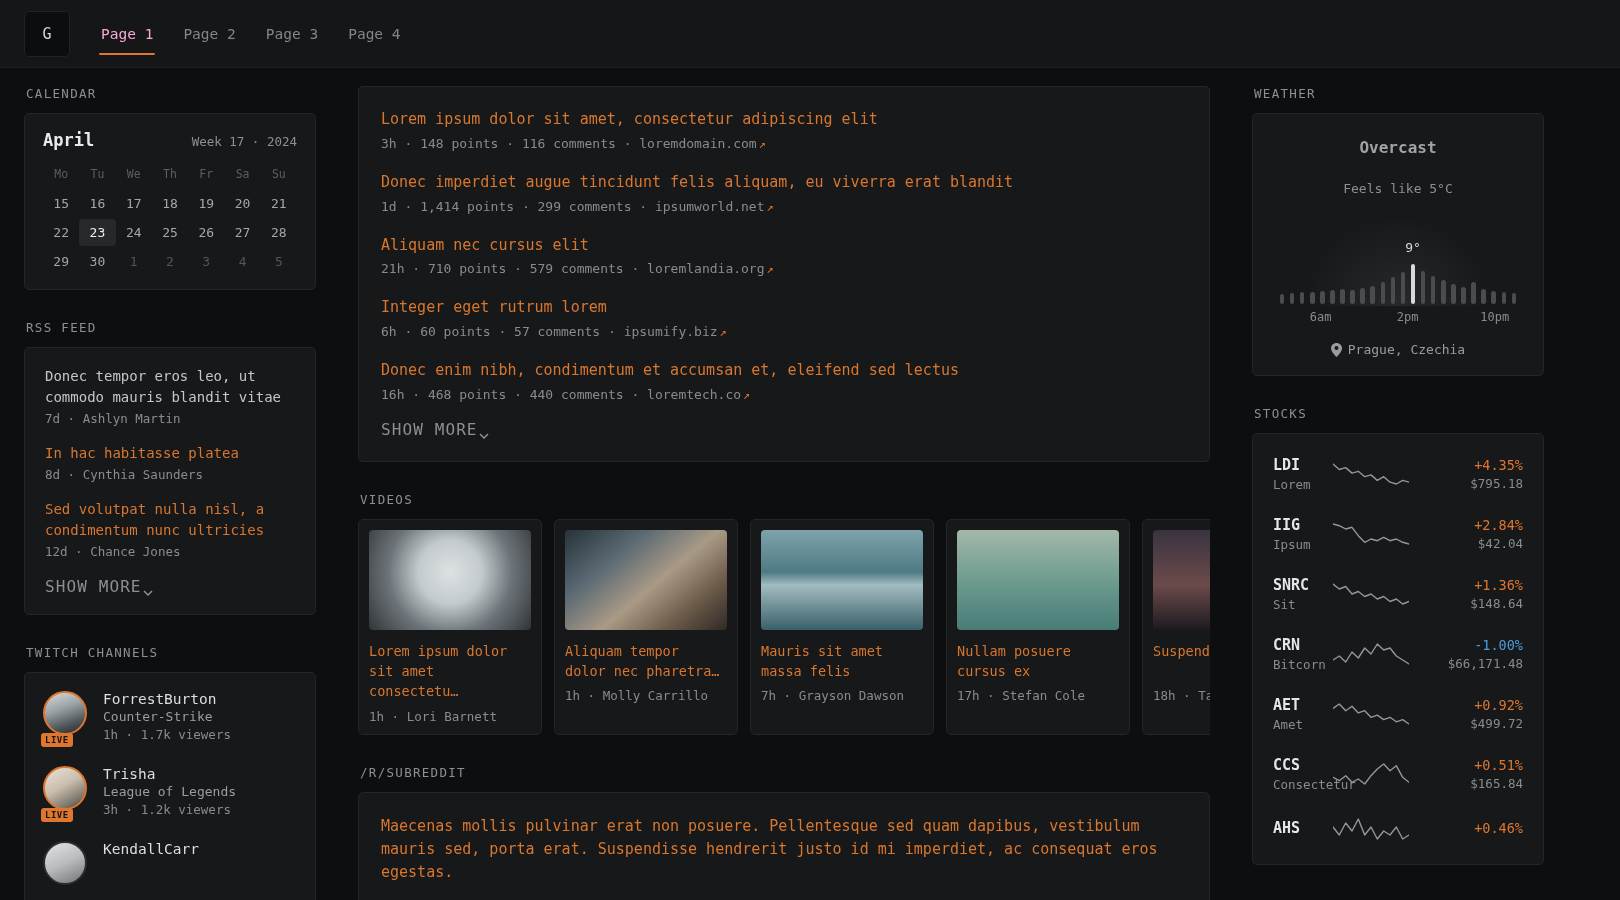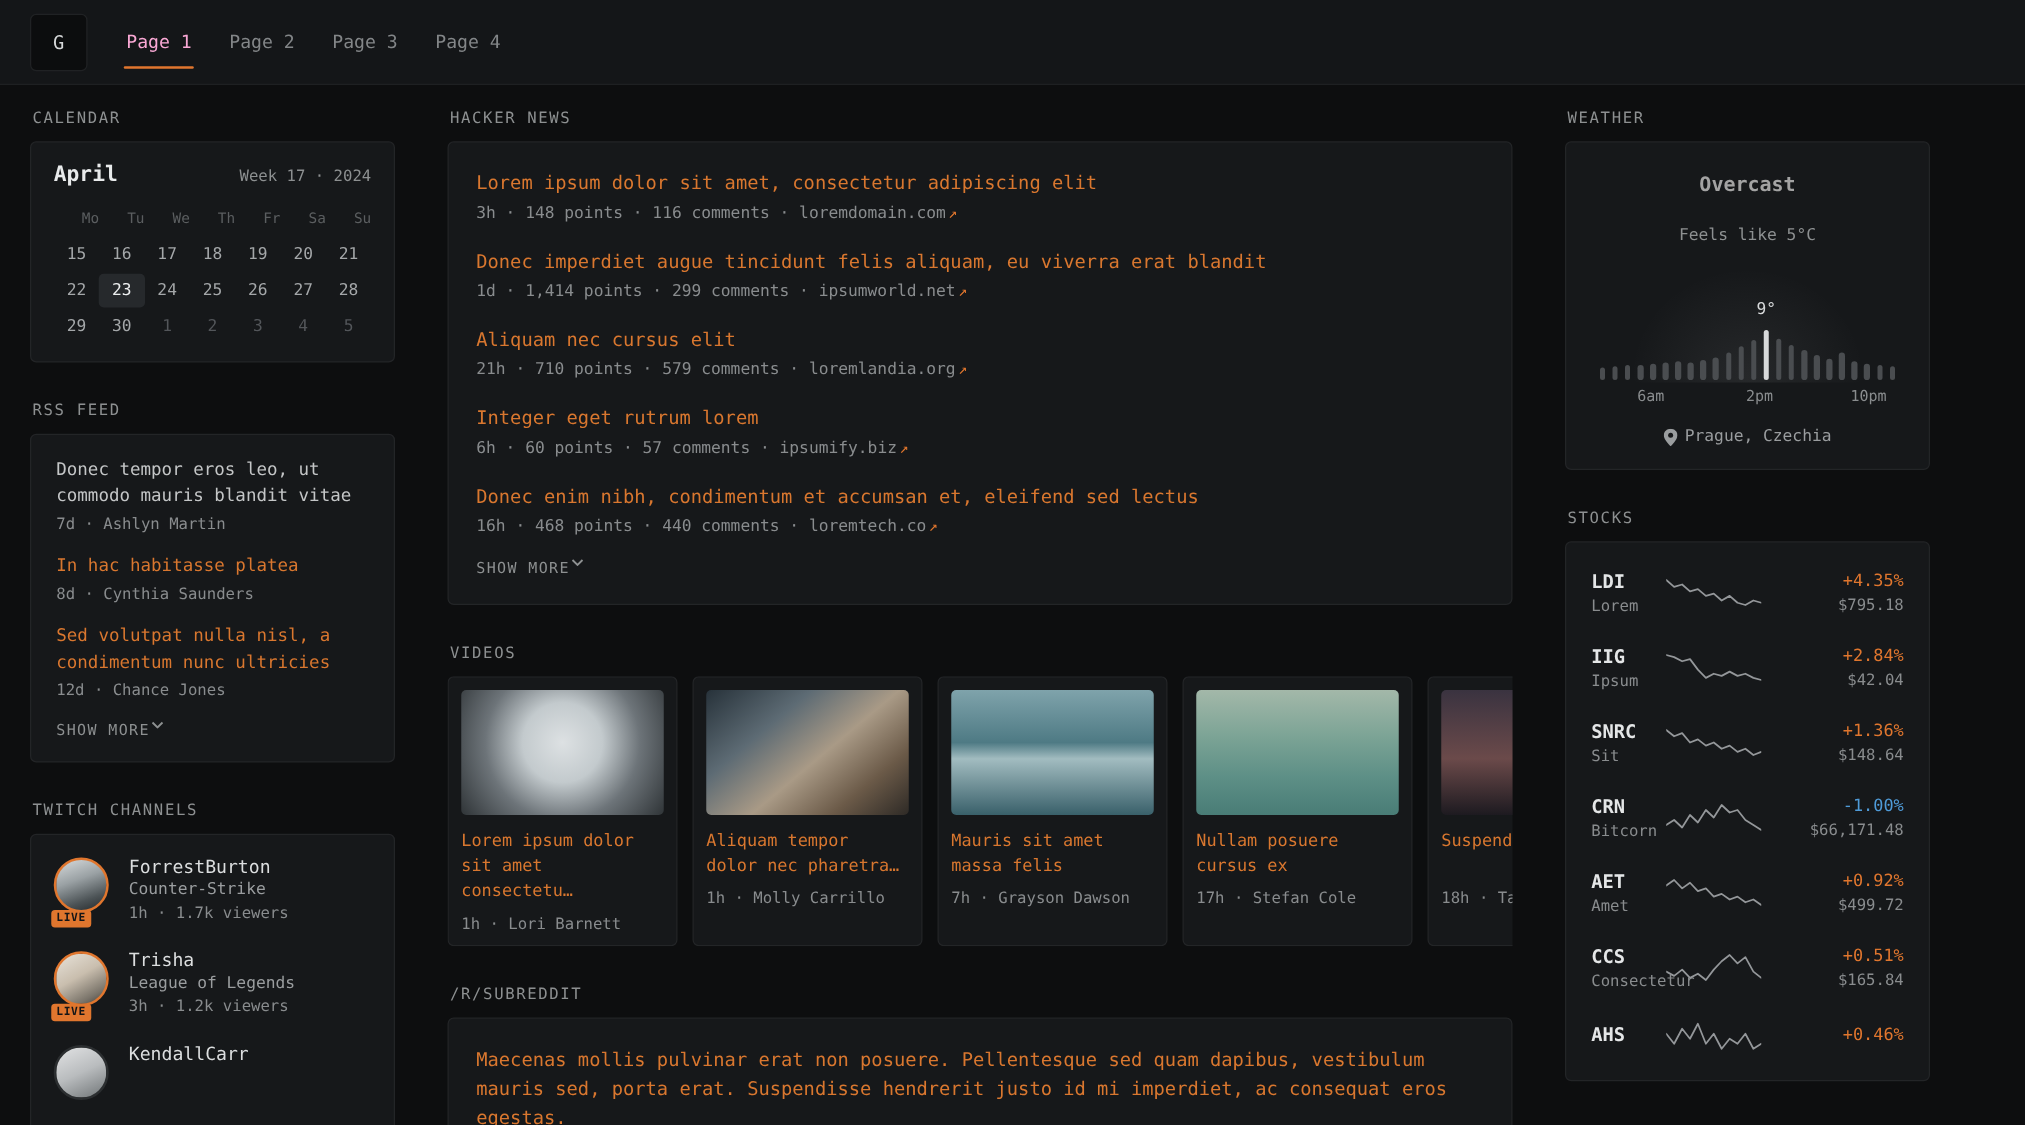--- a/index.html
+++ b/index.html
@@ -41,31 +41,31 @@
   section { margin-bottom:30px; }
   .section-title {
     margin:0 0 12px 2px; font-size:12.5px; font-weight:normal;
     letter-spacing:1.3px; color:#8d9091;
   }
   .card {
     background:#16181a; border:1px solid #232527; border-radius:5px;
   }
   .meta { font-size:12.5px; color:#898c8e; }
   .show-more {
-    display:flex; align-items:flex-start; gap:1px; margin-top:18px;
-    color:#8d9091; font-size:12px; letter-spacing:1.1px; cursor:pointer;
+    display:flex; align-items:flex-end; gap:1px; margin-top:18px;
+    color:#8d9091; font-size:16px; letter-spacing:1.1px; cursor:pointer;
   }
 
   
   .cal-card { padding:16px 18px 14px; }
   .cal-head { display:flex; justify-content:space-between; align-items:baseline; margin-bottom:10px; }
   .cal-month { font-size:17px; font-weight:bold; color:#e8eaeb; }
   .cal-week { font-size:12.5px; color:#8d9091; }
   .cal-grid { display:grid; grid-template-columns:repeat(7,1fr); row-gap:2px; text-align:center; }
-  .cal-wd { font-size:11.5px; color:#5b5e60; padding:7px 0;text-align:right; }
+  .cal-wd { font-size:11.5px; color:#5b5e60; padding:7px 0; }
   .cal-cell { font-size:13px; color:#a4a7a9; padding:6px 0; border-radius:4px; }
   .cal-cell.muted { color:#53565a; }
   .cal-cell.selected { background:#26292c; color:#eceeef; }
 
   
   .feed-card { padding:18px 20px; }
   .feed-item { display:block; margin-bottom:17px; }
   .feed-title { font-size:14px; line-height:1.5; color:#d9772f; }
   .feed-title.read { color:#c4c6c7; }
   .feed-item .meta { margin-top:3px; }
@@ -266,21 +266,20 @@
       <div class="meta"></div>
     </div>
   </div>
           </div>
       </div>
     </section>
   </div>
 
   <div>
     <section>
-      <h2 class="section-title">HACKER NEWS</h2>
       <div class="card hn-card">
         <div>
             <div class="hn-item">
     <a class="hn-title">Lorem ipsum dolor sit amet, consectetur adipiscing elit</a>
     <div class="meta hn-meta">
       <span class="meta-text">3h · 148 points · 116 comments · </span><a class="domain">loremdomain.com</a><span class="ext-arrow">↗</span>
     </div>
   </div>
             <div class="hn-item">
     <a class="hn-title">Donec imperdiet augue tincidunt felis aliquam, eu viverra erat blandit</a>

